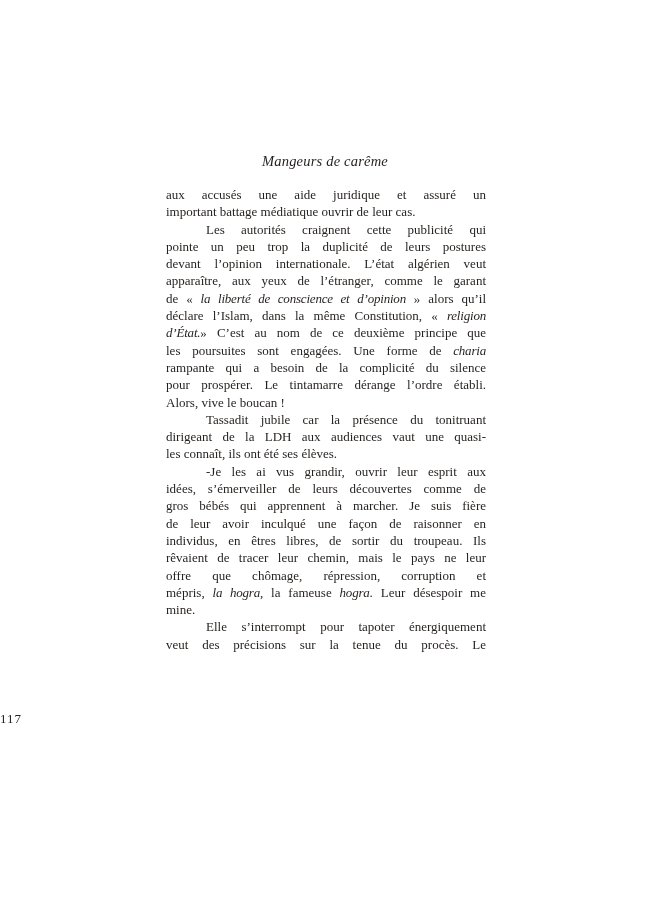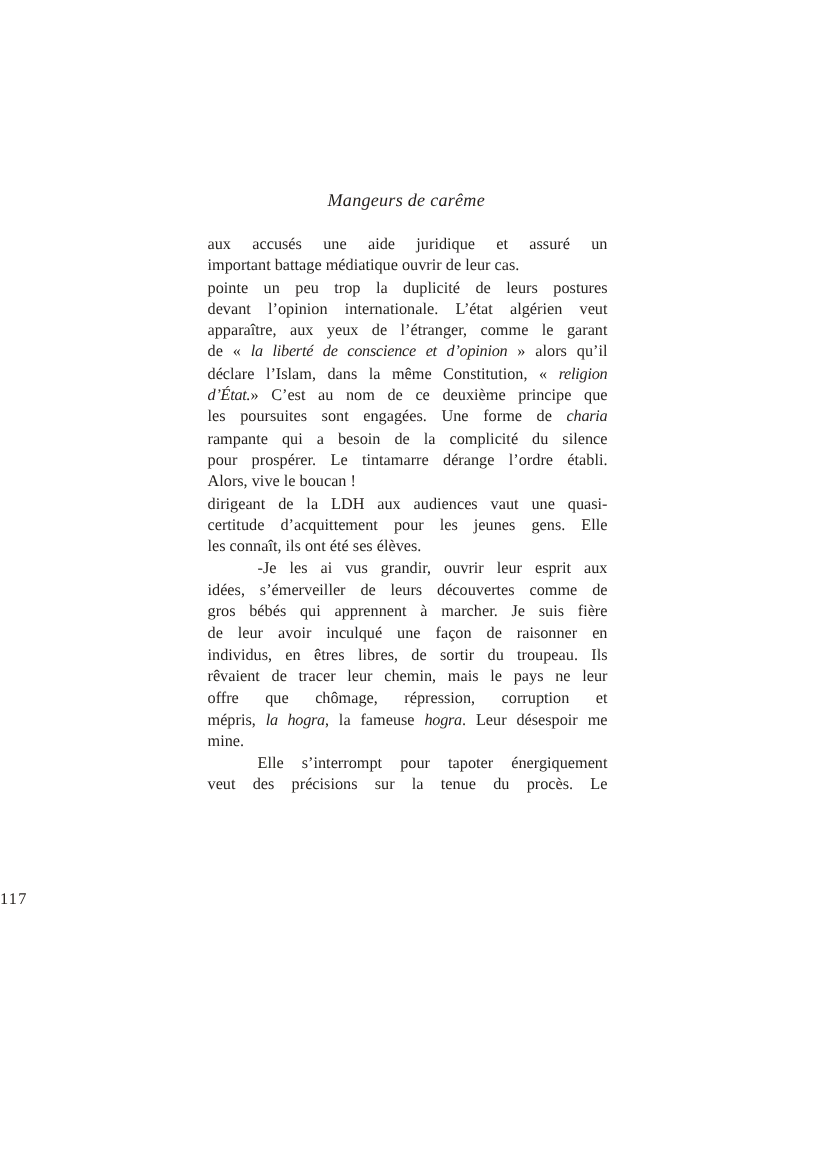--- a/index.html
+++ b/index.html
@@ -64,32 +64,33 @@
 </style>
 </head>
 <body>
 
 <div class="page" style="color: rgb(35, 31, 28); background: rgb(255, 255, 255);">
   <div class="running-header">Mangeurs de carême</div>
 
   <div class="body-text">
       <div class="line"><span>aux accusés une aide juridique et assuré un</span></div>
       <div class="line last"><span>important battage médiatique ouvrir de leur cas.</span></div>
+      <div class="line indent"><span>Les autorités craignent cette publicité qui</span></div>
       <div class="line"><span>pointe un peu trop la duplicité de leurs postures</span></div>
       <div class="line"><span>devant l’opinion internationale. L’état algérien veut</span></div>
       <div class="line"><span>apparaître, aux yeux de l’étranger, comme le garant</span></div>
       <div class="line"><span>de « </span><em>la liberté de conscience et d’opinion</em><span> » alors qu’il</span></div>
       <div class="line"><span>déclare l’Islam, dans la même Constitution, « </span><em>religion</em></div>
       <div class="line"><em>d’État.</em><span>» C’est au nom de ce deuxième principe que</span></div>
       <div class="line"><span>les poursuites sont engagées. Une forme de </span><em>charia</em></div>
       <div class="line"><span>rampante qui a besoin de la complicité du silence</span></div>
       <div class="line"><span>pour prospérer. Le tintamarre dérange l’ordre établi.</span></div>
       <div class="line last"><span>Alors, vive le boucan !</span></div>
+      <div class="line indent"><span>Tassadit jubile car la présence du tonitruant</span></div>
       <div class="line"><span>dirigeant de la LDH aux audiences vaut une quasi-</span></div>
-      <div class="line"><span>certitude d’acquittement pour les jeunes gens. Elle</span></div>
       <div class="line last"><span>les connaît, ils ont été ses élèves.</span></div>
       <div class="line indent"><span>-Je les ai vus grandir, ouvrir leur esprit aux</span></div>
       <div class="line"><span>idées, s’émerveiller de leurs découvertes comme de</span></div>
       <div class="line"><span>gros bébés qui apprennent à marcher. Je suis fière</span></div>
       <div class="line"><span>de leur avoir inculqué une façon de raisonner en</span></div>
       <div class="line"><span>individus, en êtres libres, de sortir du troupeau. Ils</span></div>
       <div class="line"><span>rêvaient de tracer leur chemin, mais le pays ne leur</span></div>
       <div class="line"><span>offre que chômage, répression, corruption et</span></div>
       <div class="line"><span>mépris, </span><em>la hogra</em><span>, la fameuse </span><em>hogra</em><span>. Leur désespoir me</span></div>
       <div class="line last"><span>mine.</span></div>

